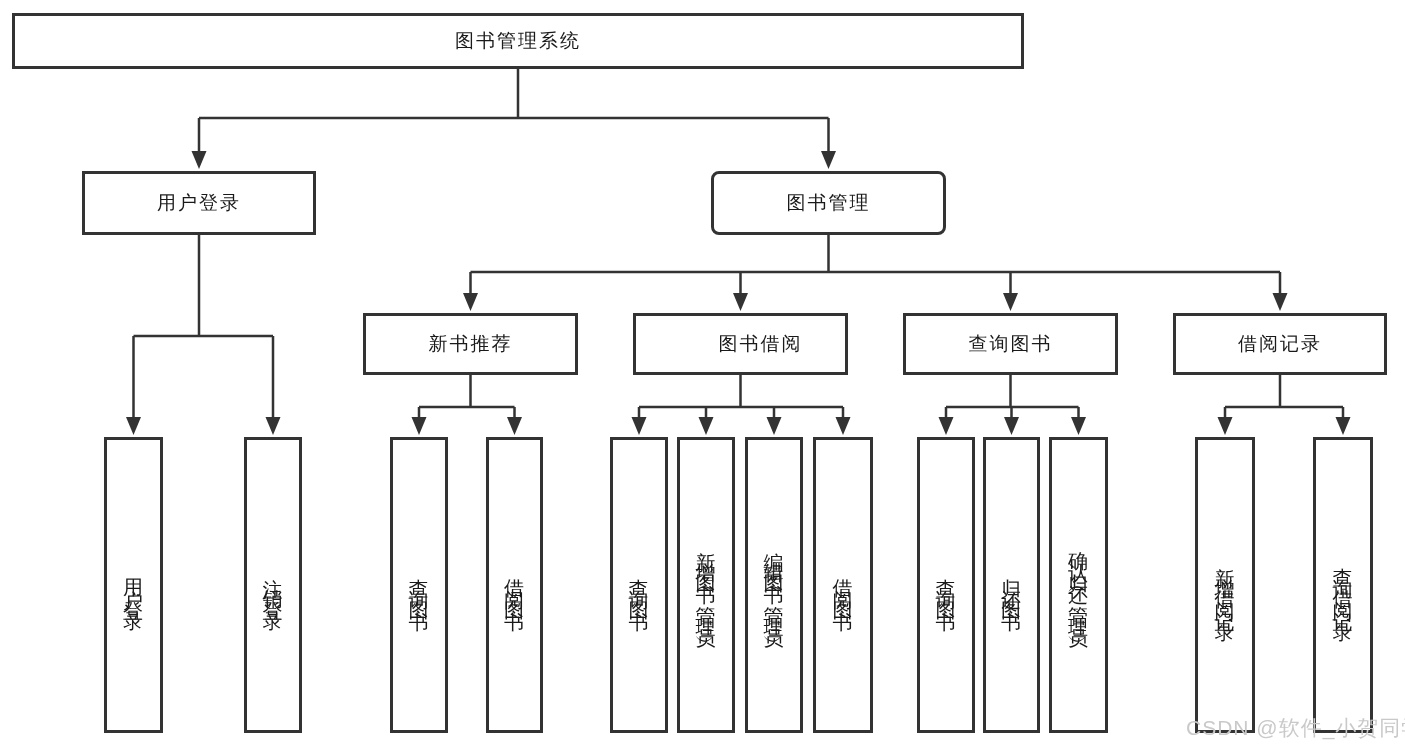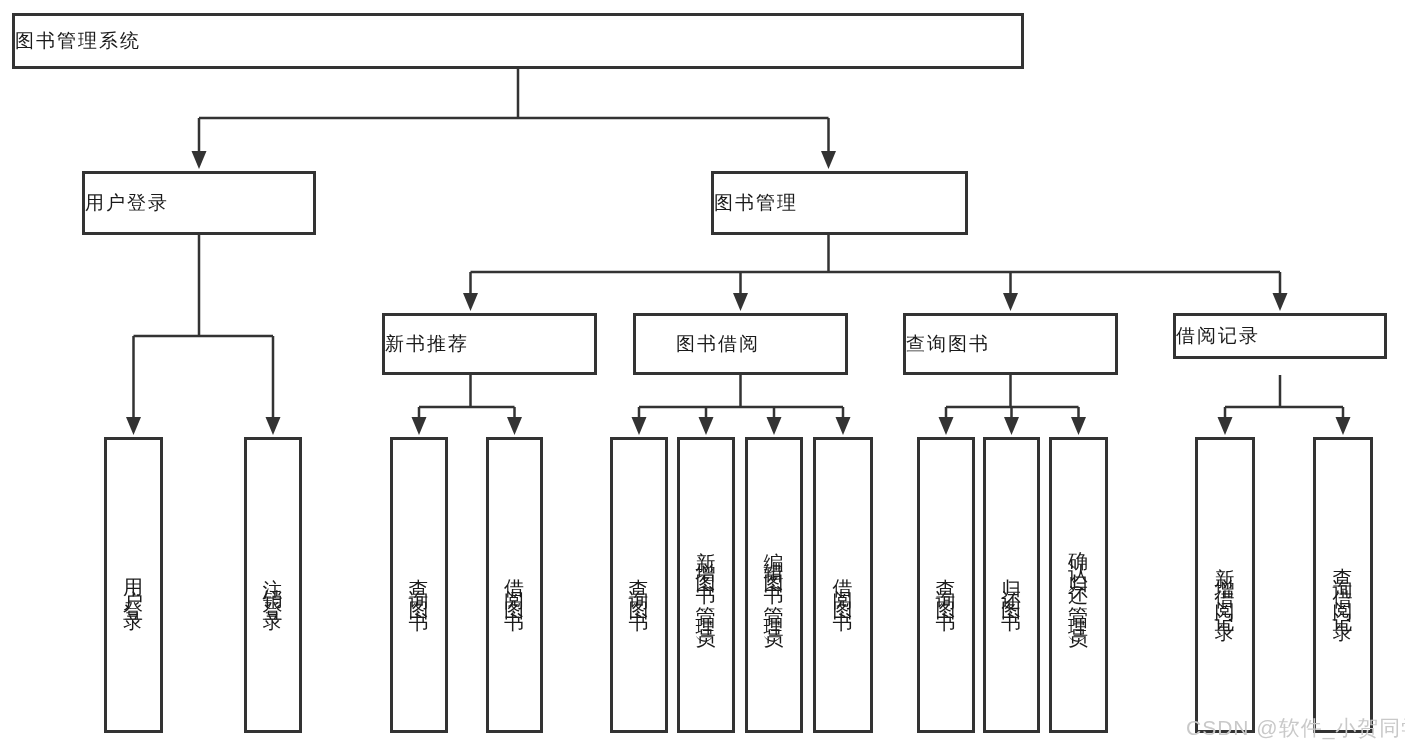--- a/index.html
+++ b/index.html
@@ -17,20 +17,21 @@
     width: 1405px; height: 747px;
     z-index: 1;
   }
   .node {
     position: absolute;
     box-sizing: border-box;
     border: 3px solid #333333;
     background: #ffffff;
     display: flex;
     align-items: center;
+    justify-content: center;
     z-index: 2;
   }
   .node .hlabel {
     font-size: 19px;
     letter-spacing: 2px;
     color: #1a1a1a;
     white-space: nowrap;
   }
   .leaf {
     position: absolute;
@@ -116,34 +117,34 @@
     </g>
   </svg>
 
   <div class="node" style="left:12px; top:13px; width:1012px; height:56px;">
     <span class="hlabel">图书管理系统</span>
   </div>
 
   <div class="node" style="left:82px; top:171px; width:234px; height:64px;">
     <span class="hlabel">用户登录</span>
   </div>
-  <div class="node" style="left:711px; top:171px; width:257px; height:64px;">
+  <div class="node" style="left:711px; top:171px; width:235px; height:64px;border-radius:8px;">
     <span class="hlabel">图书管理</span>
   </div>
 
-  <div class="node" style="left:363px; top:313px; width:215px; height:62px;margin-left:19px;">
+  <div class="node" style="left:363px; top:313px; width:215px; height:62px;">
     <span class="hlabel">新书推荐</span>
   </div>
   <div class="node" style="left:633px; top:313px; width:215px; height:62px;padding-left:40px;">
     <span class="hlabel">图书借阅</span>
   </div>
   <div class="node" style="left:903px; top:313px; width:215px; height:62px;">
     <span class="hlabel">查询图书</span>
   </div>
-  <div class="node" style="left:1173px; top:313px; width:214px; height:46px;">
+  <div class="node" style="left:1173px; top:313px; width:214px; height:62px;">
     <span class="hlabel">借阅记录</span>
   </div>
 
   <div class="leaf" style="left:104px; width:59px;">
     <span class="vlabel">用户登录</span>
   </div>
   <div class="leaf" style="left:244px; width:58px;">
     <span class="vlabel">注销登录</span>
   </div>
 

